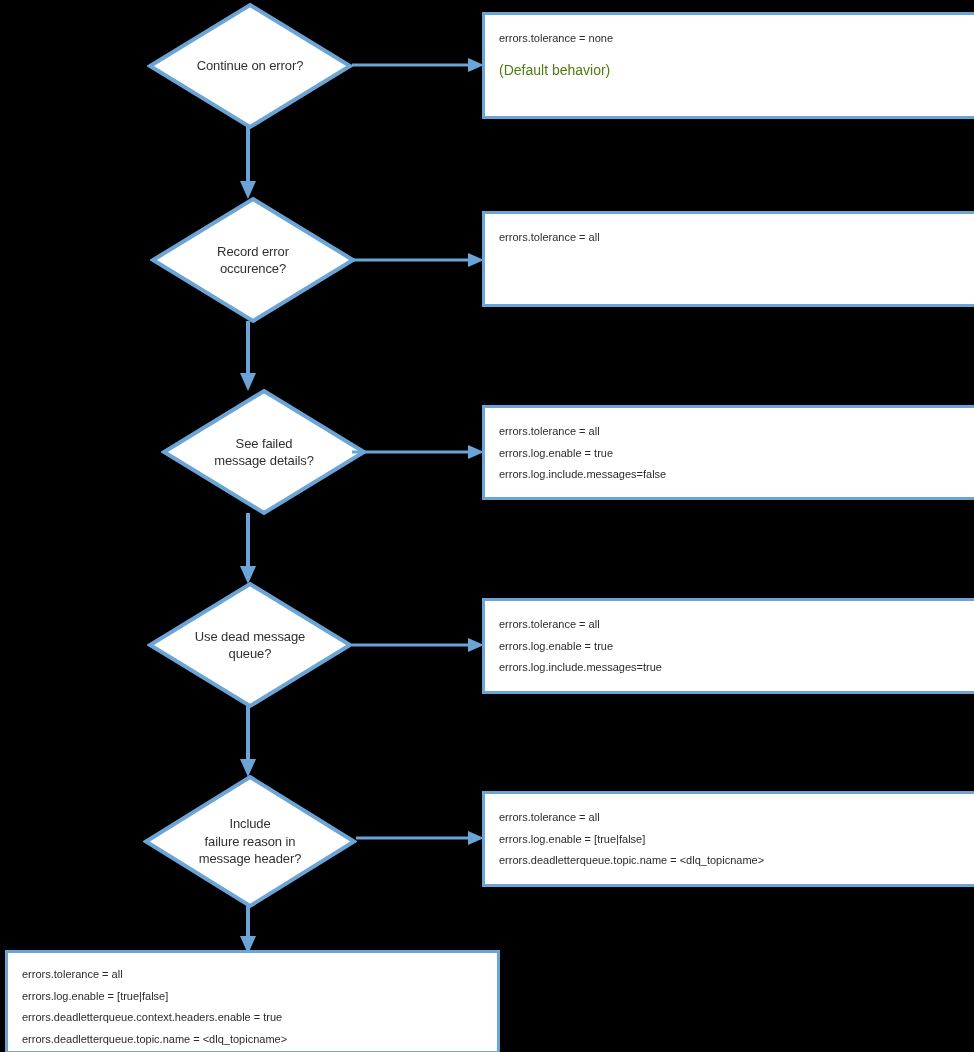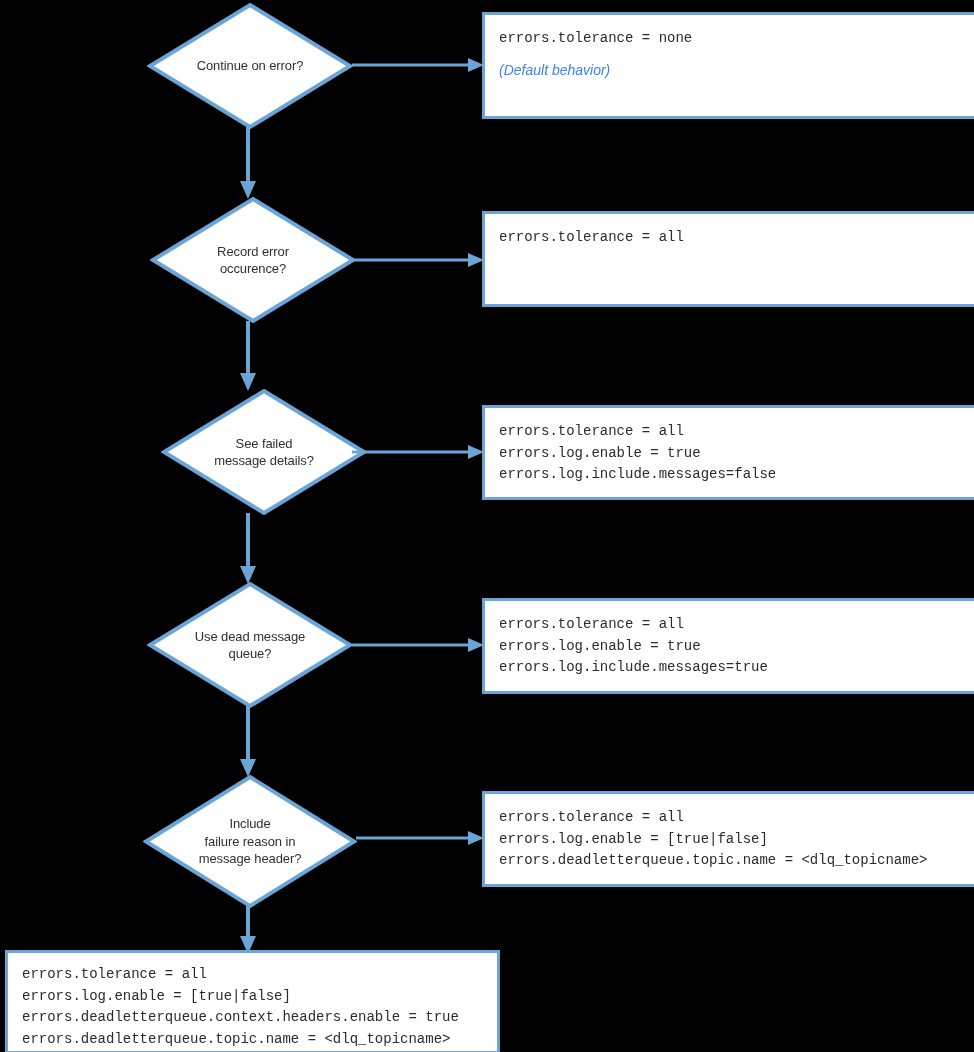--- a/index.html
+++ b/index.html
@@ -46,31 +46,30 @@
   
   .codebox {
     position: absolute;
     background: #ffffff;
     border: 3px solid #6ba5d7;
     box-sizing: border-box;
     padding: 13px 14px 10px 14px;
     overflow: hidden;
   }
   .codebox .line {
-    font-family: Liberation Mono, monospace;
-    font-size: 14px;
+    font-family: Liberation Sans, sans-serif;
+    font-size: 11px;
     line-height: 21.5px;
     color: #2b2b2b;
     white-space: pre;
   }
   .codebox .line.note {
     font-family: "Liberation Sans", sans-serif;
-    font-style: italic;
     font-size: 14px;
-    color: #3b82f6;
+    color: #4d7c0f;
   }
   .codebox .line.spacer {
     height: 10px;
     line-height: 10px;
   }
 
   
   .connector {
     position: absolute;
     pointer-events: none;

